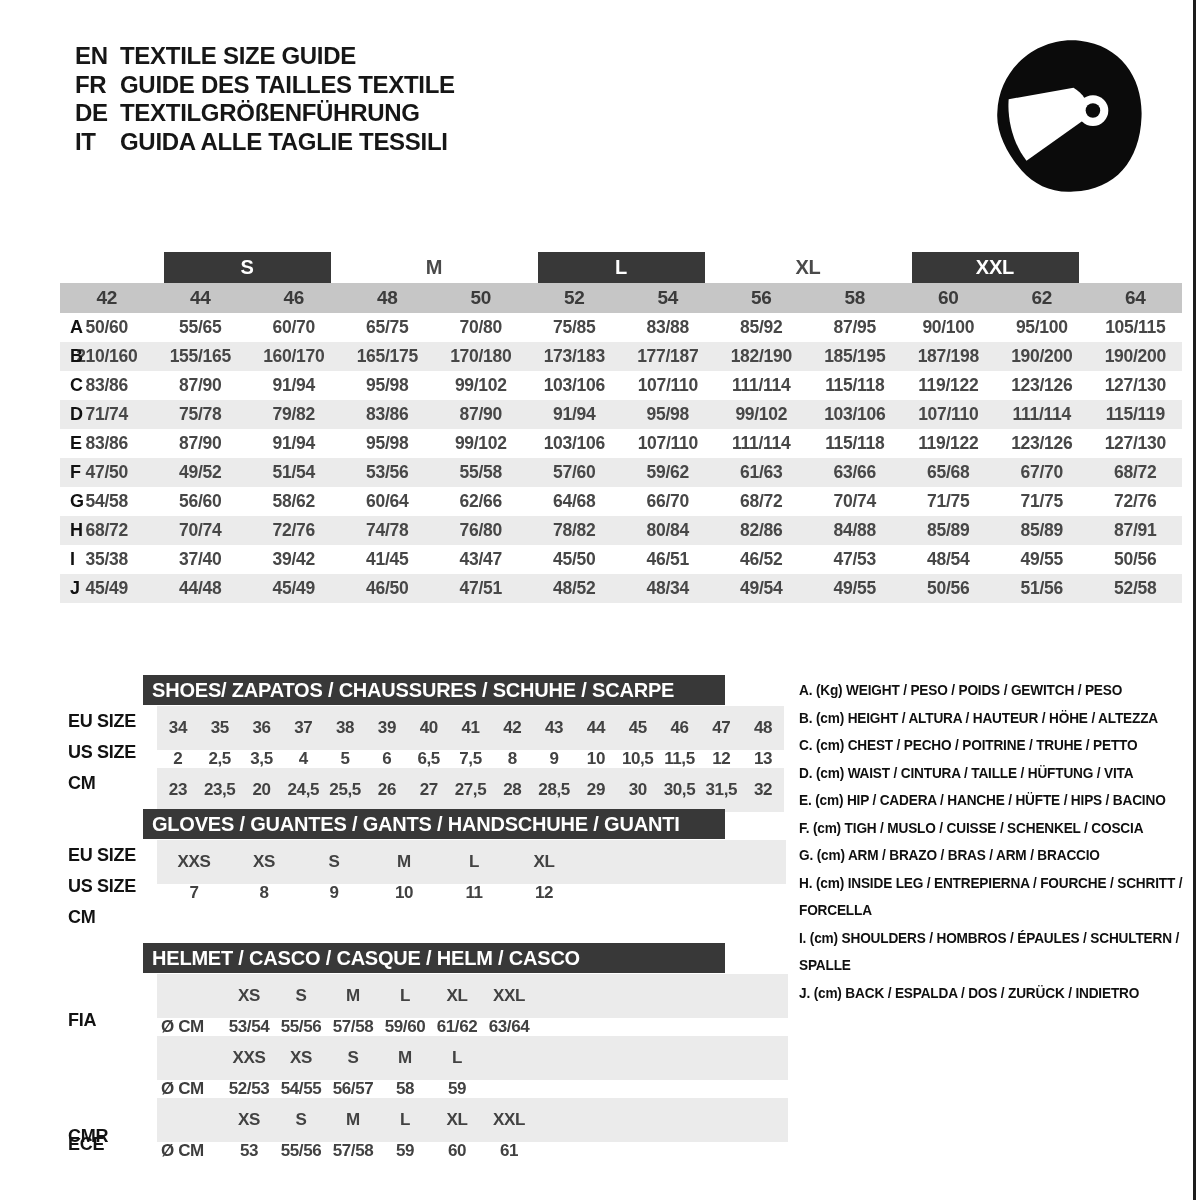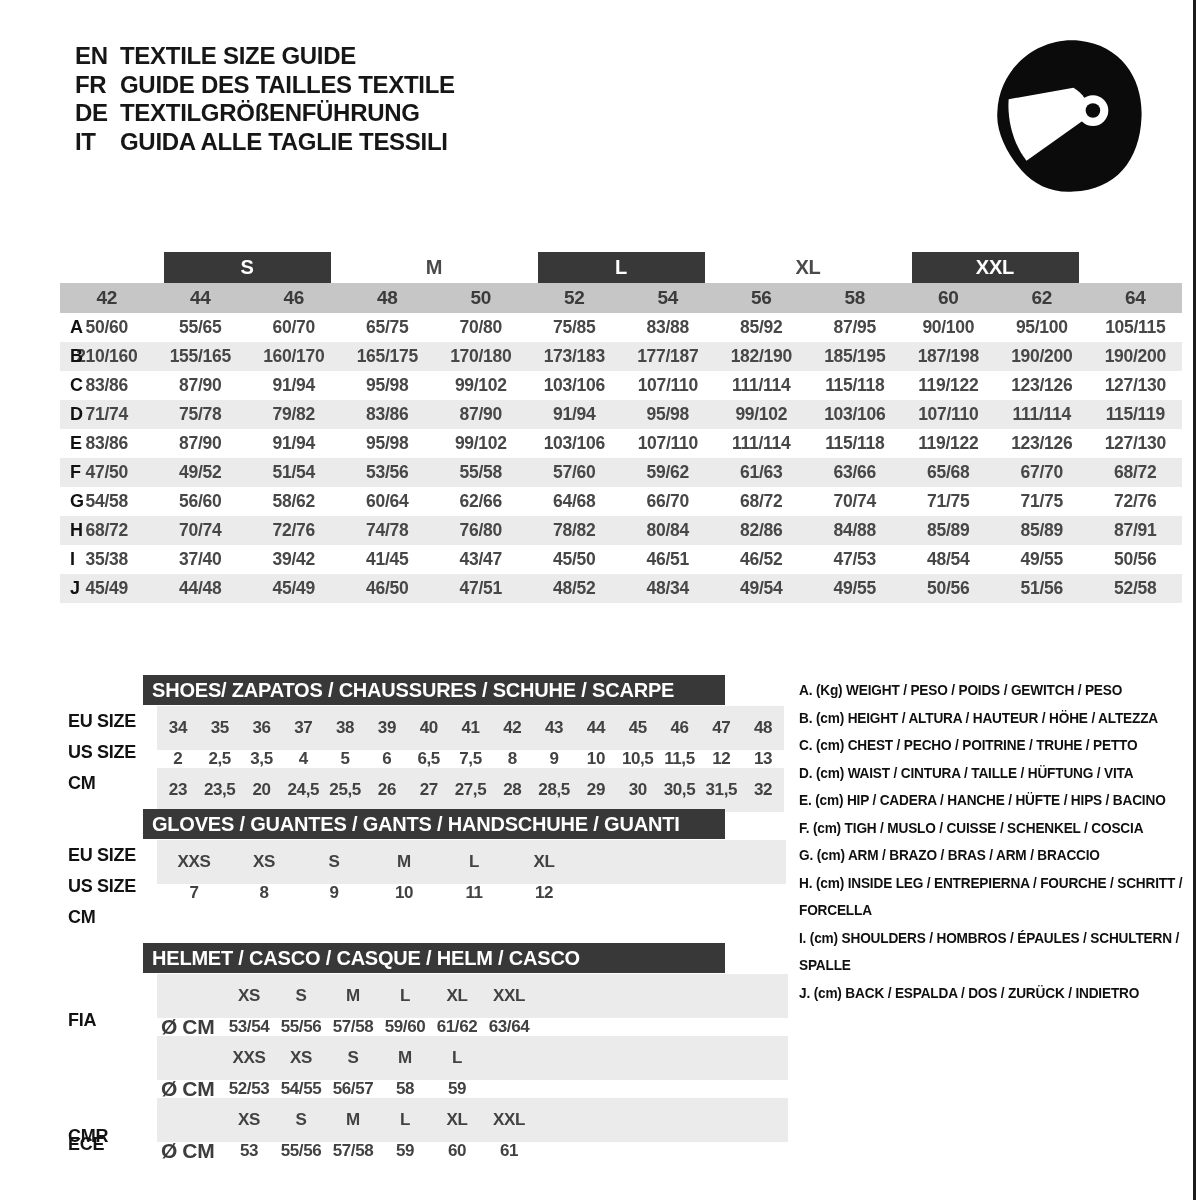--- a/index.html
+++ b/index.html
@@ -36,21 +36,21 @@
   
   .section-bar{position:absolute;left:143px;width:582px;height:30px;background:#383838;color:#fff;
                font-size:20px;font-weight:bold;line-height:30px;padding-left:9px;box-sizing:border-box;letter-spacing:-0.2px;}
   .band{position:absolute;left:157px;width:627px;height:44px;align-items:center;
         font-size:17px;font-weight:bold;color:#424242;letter-spacing:-0.4px;text-align:center;}
   .band.gray{background:#ebebeb;}
   .shoes-grid{display:grid;grid-template-columns:repeat(15,1fr);}
   .glove-grid{display:grid;grid-template-columns:repeat(6,70px);padding-left:2px;}
   .helm-grid{display:grid;grid-template-columns:62px repeat(6,52px);padding-left:4px;}
   .outer-label{position:absolute;left:68px;height:31px;line-height:31px;font-size:18px;font-weight:bold;color:#121212;letter-spacing:-0.3px;}
-  .hunit{font-size:21px;font-weight:bold;color:#3d3d3d;text-align:left;}
+  .hunit{font-size:17px;font-weight:bold;color:#3d3d3d;text-align:left;}
 
   
   #legend{position:absolute;left:799px;top:676px;width:452px;transform:scaleX(0.88);transform-origin:0 0;}
   .legend-line{font-size:15.5px;font-weight:bold;line-height:27.5px;color:#0f0f0f;letter-spacing:-0.2px;}
   .legend-line span{display:inline;}
 </style>
 </head>
 <body>
 
 <div id="page">

